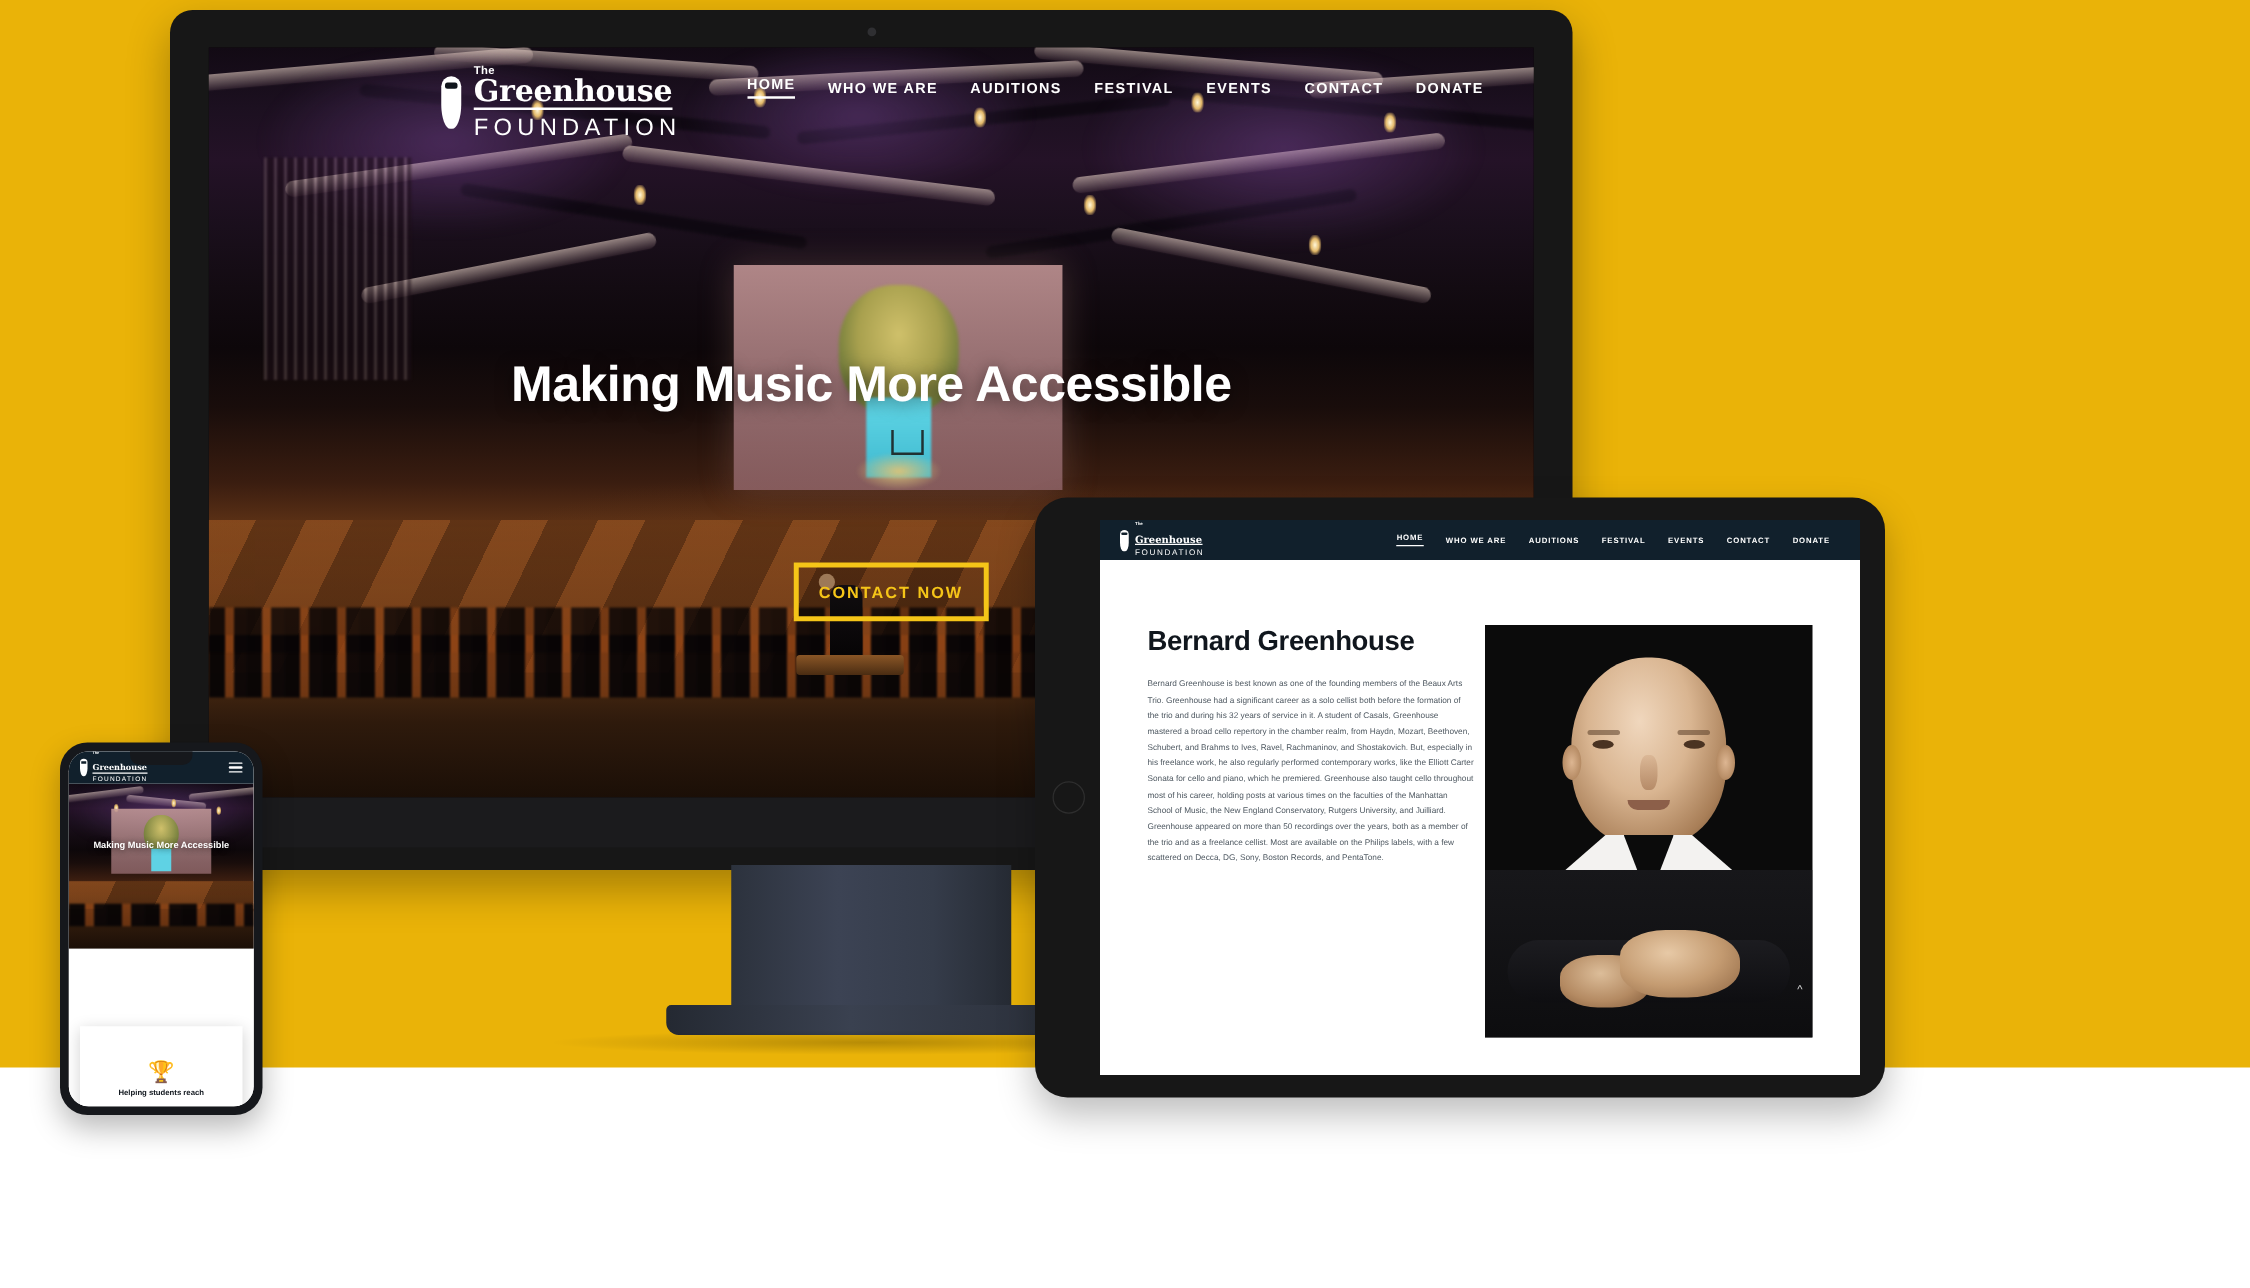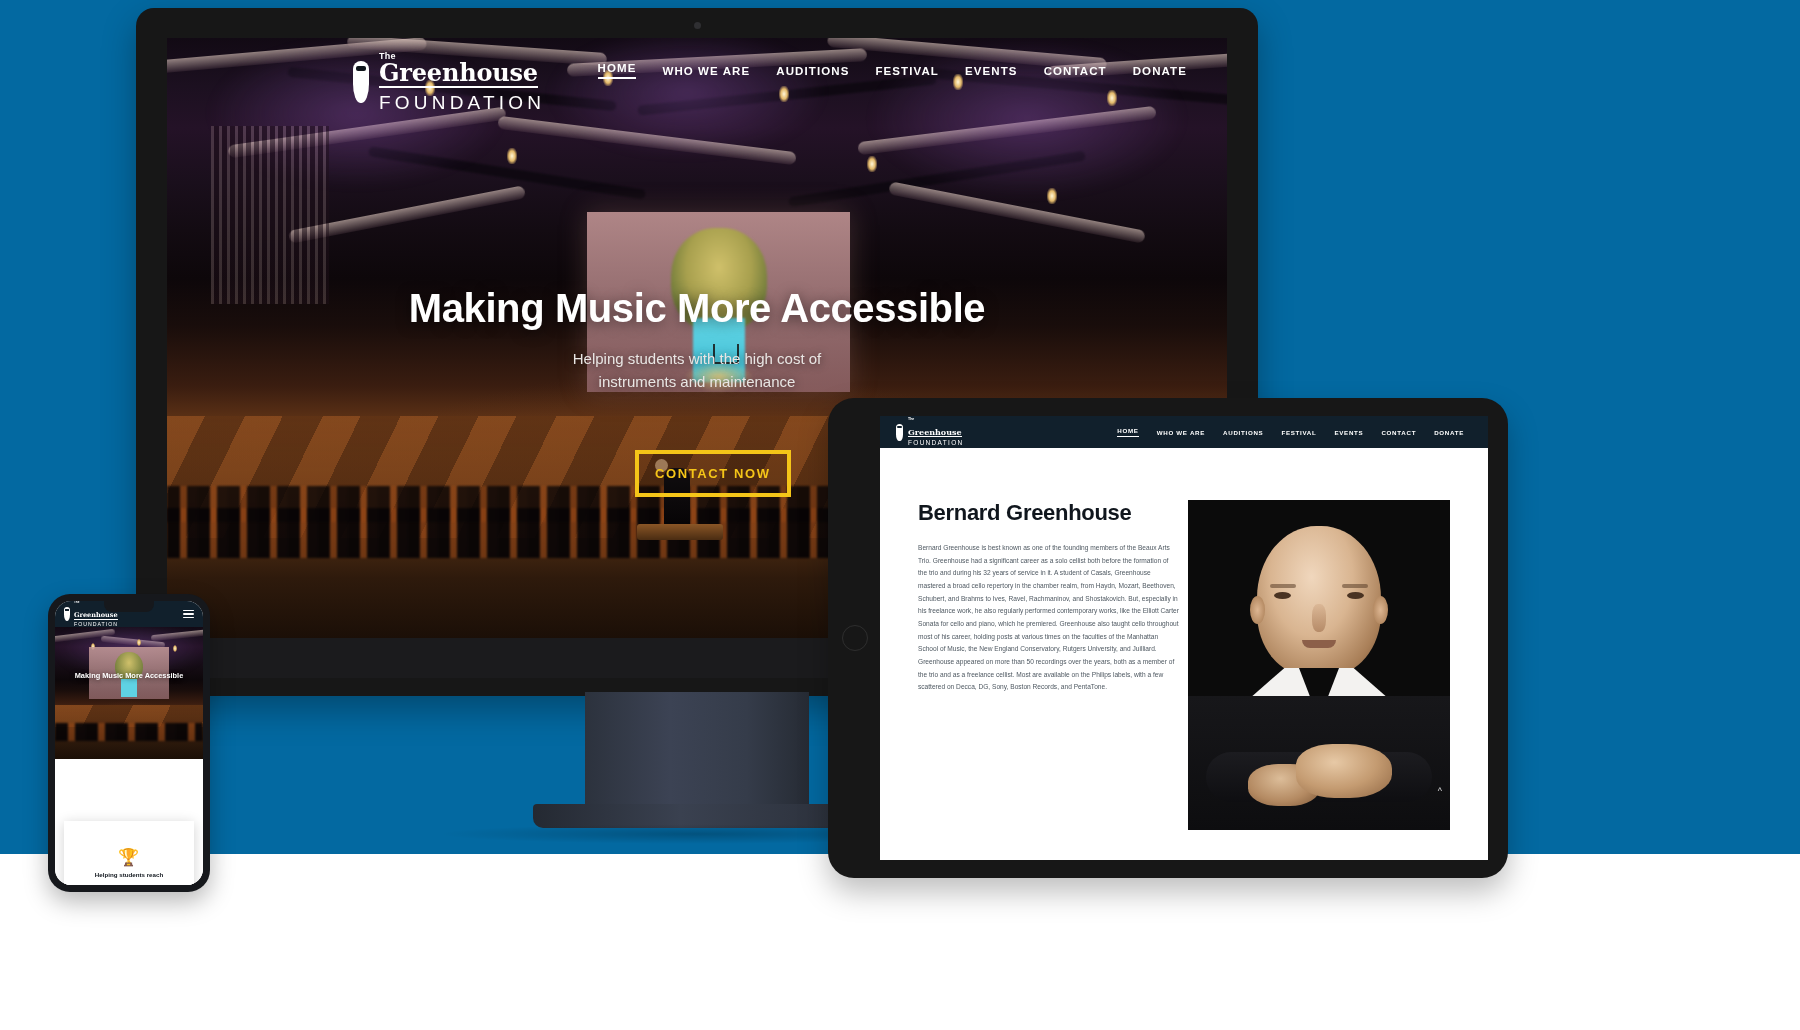--- a/index.html
+++ b/index.html
@@ -2,21 +2,21 @@
 <html><head>
 <meta charset="utf-8">
 <style>
   * { box-sizing: border-box; margin: 0; padding: 0; }
   html, body {
     width: 1800px; height: 1030px;
     background: #ffffff;
     font-family: "Liberation Sans", sans-serif;
     overflow: hidden;
   }
-  .stage { position: relative; width: 1800px; height: 854px; background:#0369a1; }
+  .stage { position: relative; width: 1800px; height: 854px; background:#eab308; }
 
   
   .desktop { position:absolute; left:136px; top:8px; width:1122px; height:872px; }
   .desktop-bezel {
     position:absolute; left:0; top:0; width:1122px; height:688px;
     background:#171717; border-radius:18px;
     box-shadow: 0 14px 34px rgba(0,0,0,.30);
   }
   .desktop-cam { position:absolute; left:50%; top:14px; width:7px; height:7px; margin-left:-3.5px;
     border-radius:50%; background:#2f2f32; }
@@ -400,21 +400,20 @@
           <a>AUDITIONS</a>
           <a>FESTIVAL</a>
           <a>EVENTS</a>
           <a>CONTACT</a>
           <a>DONATE</a>
         </nav>
       </div>
 
       <div class="hero-wrap">
         <div class="hero-title">Making Music More Accessible</div>
-        <div class="hero-sub">Helping students with the high cost of instruments and maintenance</div>
       </div>
       <div class="donate-btn">CONTACT NOW</div>
     </div>
 
     <div class="desktop-chinbar"></div>
     <div class="desktop-neck"></div>
     <div class="desktop-foot"></div>
     <div class="desktop-shadow"></div>
   </div>
 

